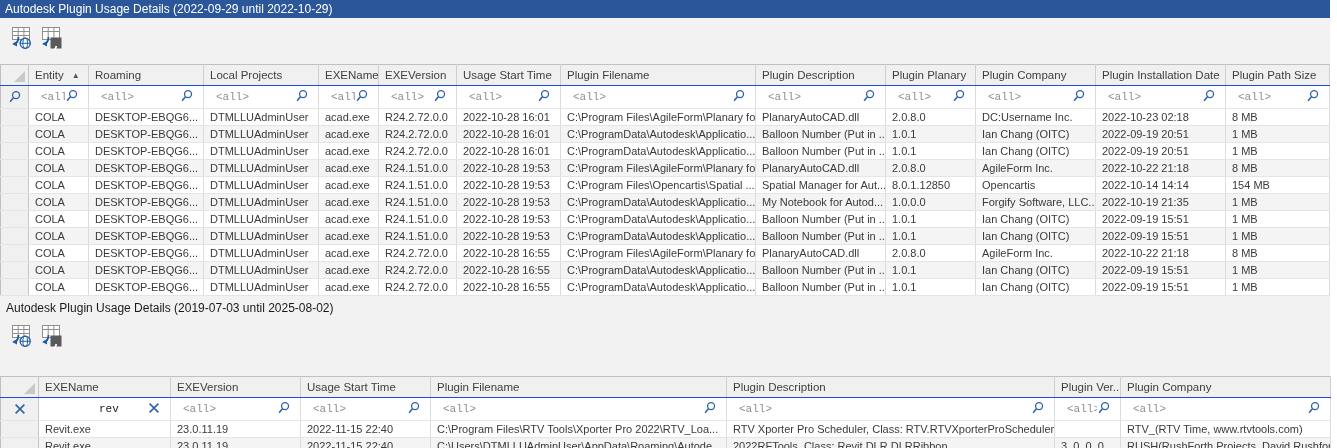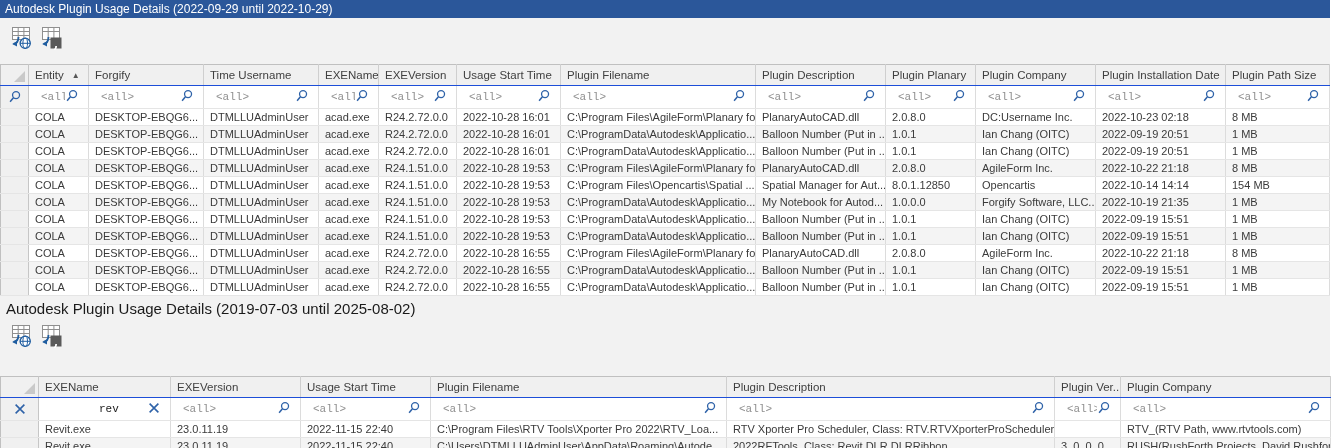--- a/index.html
+++ b/index.html
@@ -8,21 +8,21 @@
     font-family:"Liberation Sans","DejaVu Sans",sans-serif;
     -webkit-font-smoothing:antialiased;overflow:hidden;position:relative;
   }
   .window{width:1330px;height:392px;background:#f2f2f2;}
   .titlebar{
     height:17px;background:#2b579a;color:#fff;font-size:12px;
     padding:1px 0 0 5px;line-height:16px;white-space:nowrap;
   }
   .toolbar{padding:7px 0 13px 8px;display:flex;gap:4px;}
   .tbtn{width:26px;height:26px;display:flex;align-items:center;justify-content:center;cursor:pointer;}
-  .section-title{font-size:15px;color:#1a1a1a;padding:5px 0 0 6px;line-height:15px;}
+  .section-title{font-size:12px;color:#1a1a1a;padding:5px 0 0 6px;line-height:15px;}
   table.grid{
     border-collapse:collapse;table-layout:fixed;background:#fff;
     font-size:11px;border:1px solid #c0c0c0;width:1330px;
   }
   table.grid th{
     text-align:left;font-weight:normal;background:#f0f0f0;color:#404040;
     border-right:1px solid #cfcfcf;border-bottom:1px solid #1d4ed8;
     padding:0 4px 0 6px;height:20px;font-size:11.5px;
     white-space:nowrap;overflow:hidden;position:relative;
   }
@@ -103,22 +103,22 @@
           <col style="width: 120px;">
           <col style="width: 130px;">
           <col style="width: 104px;">
         </colgroup>
         <thead>
           <tr>
             <th class="sel">
               <div class="corner"></div>
             </th>
             <th><span>Entity</span><span class="sortmark">▲</span></th>
-            <th><span>Forgify</span></th>
-            <th><span>Time Username</span></th>
+            <th><span>Roaming</span></th>
+            <th><span>Local Projects</span></th>
             <th><span>EXEName</span></th>
             <th><span>EXEVersion</span></th>
             <th><span>Usage Start Time</span></th>
             <th><span>Plugin Filename</span></th>
             <th><span>Plugin Description</span></th>
             <th><span>Plugin Planary</span></th>
             <th><span>Plugin Company</span></th>
             <th><span>Plugin Installation Date</span></th>
             <th><span>Plugin Path Size</span></th>
           </tr>
@@ -541,21 +541,21 @@
         </thead>
         <tbody>
           <tr class="odd">
             <td class="sel"></td>
             <td>Revit.exe</td>
             <td>23.0.11.19</td>
             <td>2022-11-15 22:40</td>
             <td>C:\Program Files\RTV Tools\Xporter Pro 2022\RTV_Loa...</td>
             <td>RTV Xporter Pro Scheduler, Class: RTV.RTVXporterProScheduler</td>
             <td></td>
-            <td>RTV_(RTV Path, www.rtvtools.com)</td>
+            <td>RTV_(RTV Time, www.rtvtools.com)</td>
           </tr>
           <tr class="even">
             <td class="sel"></td>
             <td>Revit.exe</td>
             <td>23.0.11.19</td>
             <td>2022-11-15 22:40</td>
             <td>C:\Users\DTMLLUAdminUser\AppData\Roaming\Autode...</td>
             <td>2022RFTools, Class: Revit.DLR.DLRRibbon</td>
             <td>3, 0, 0, 0</td>
             <td>RUSH(RushForth Projects, David Rushforth)</td>

